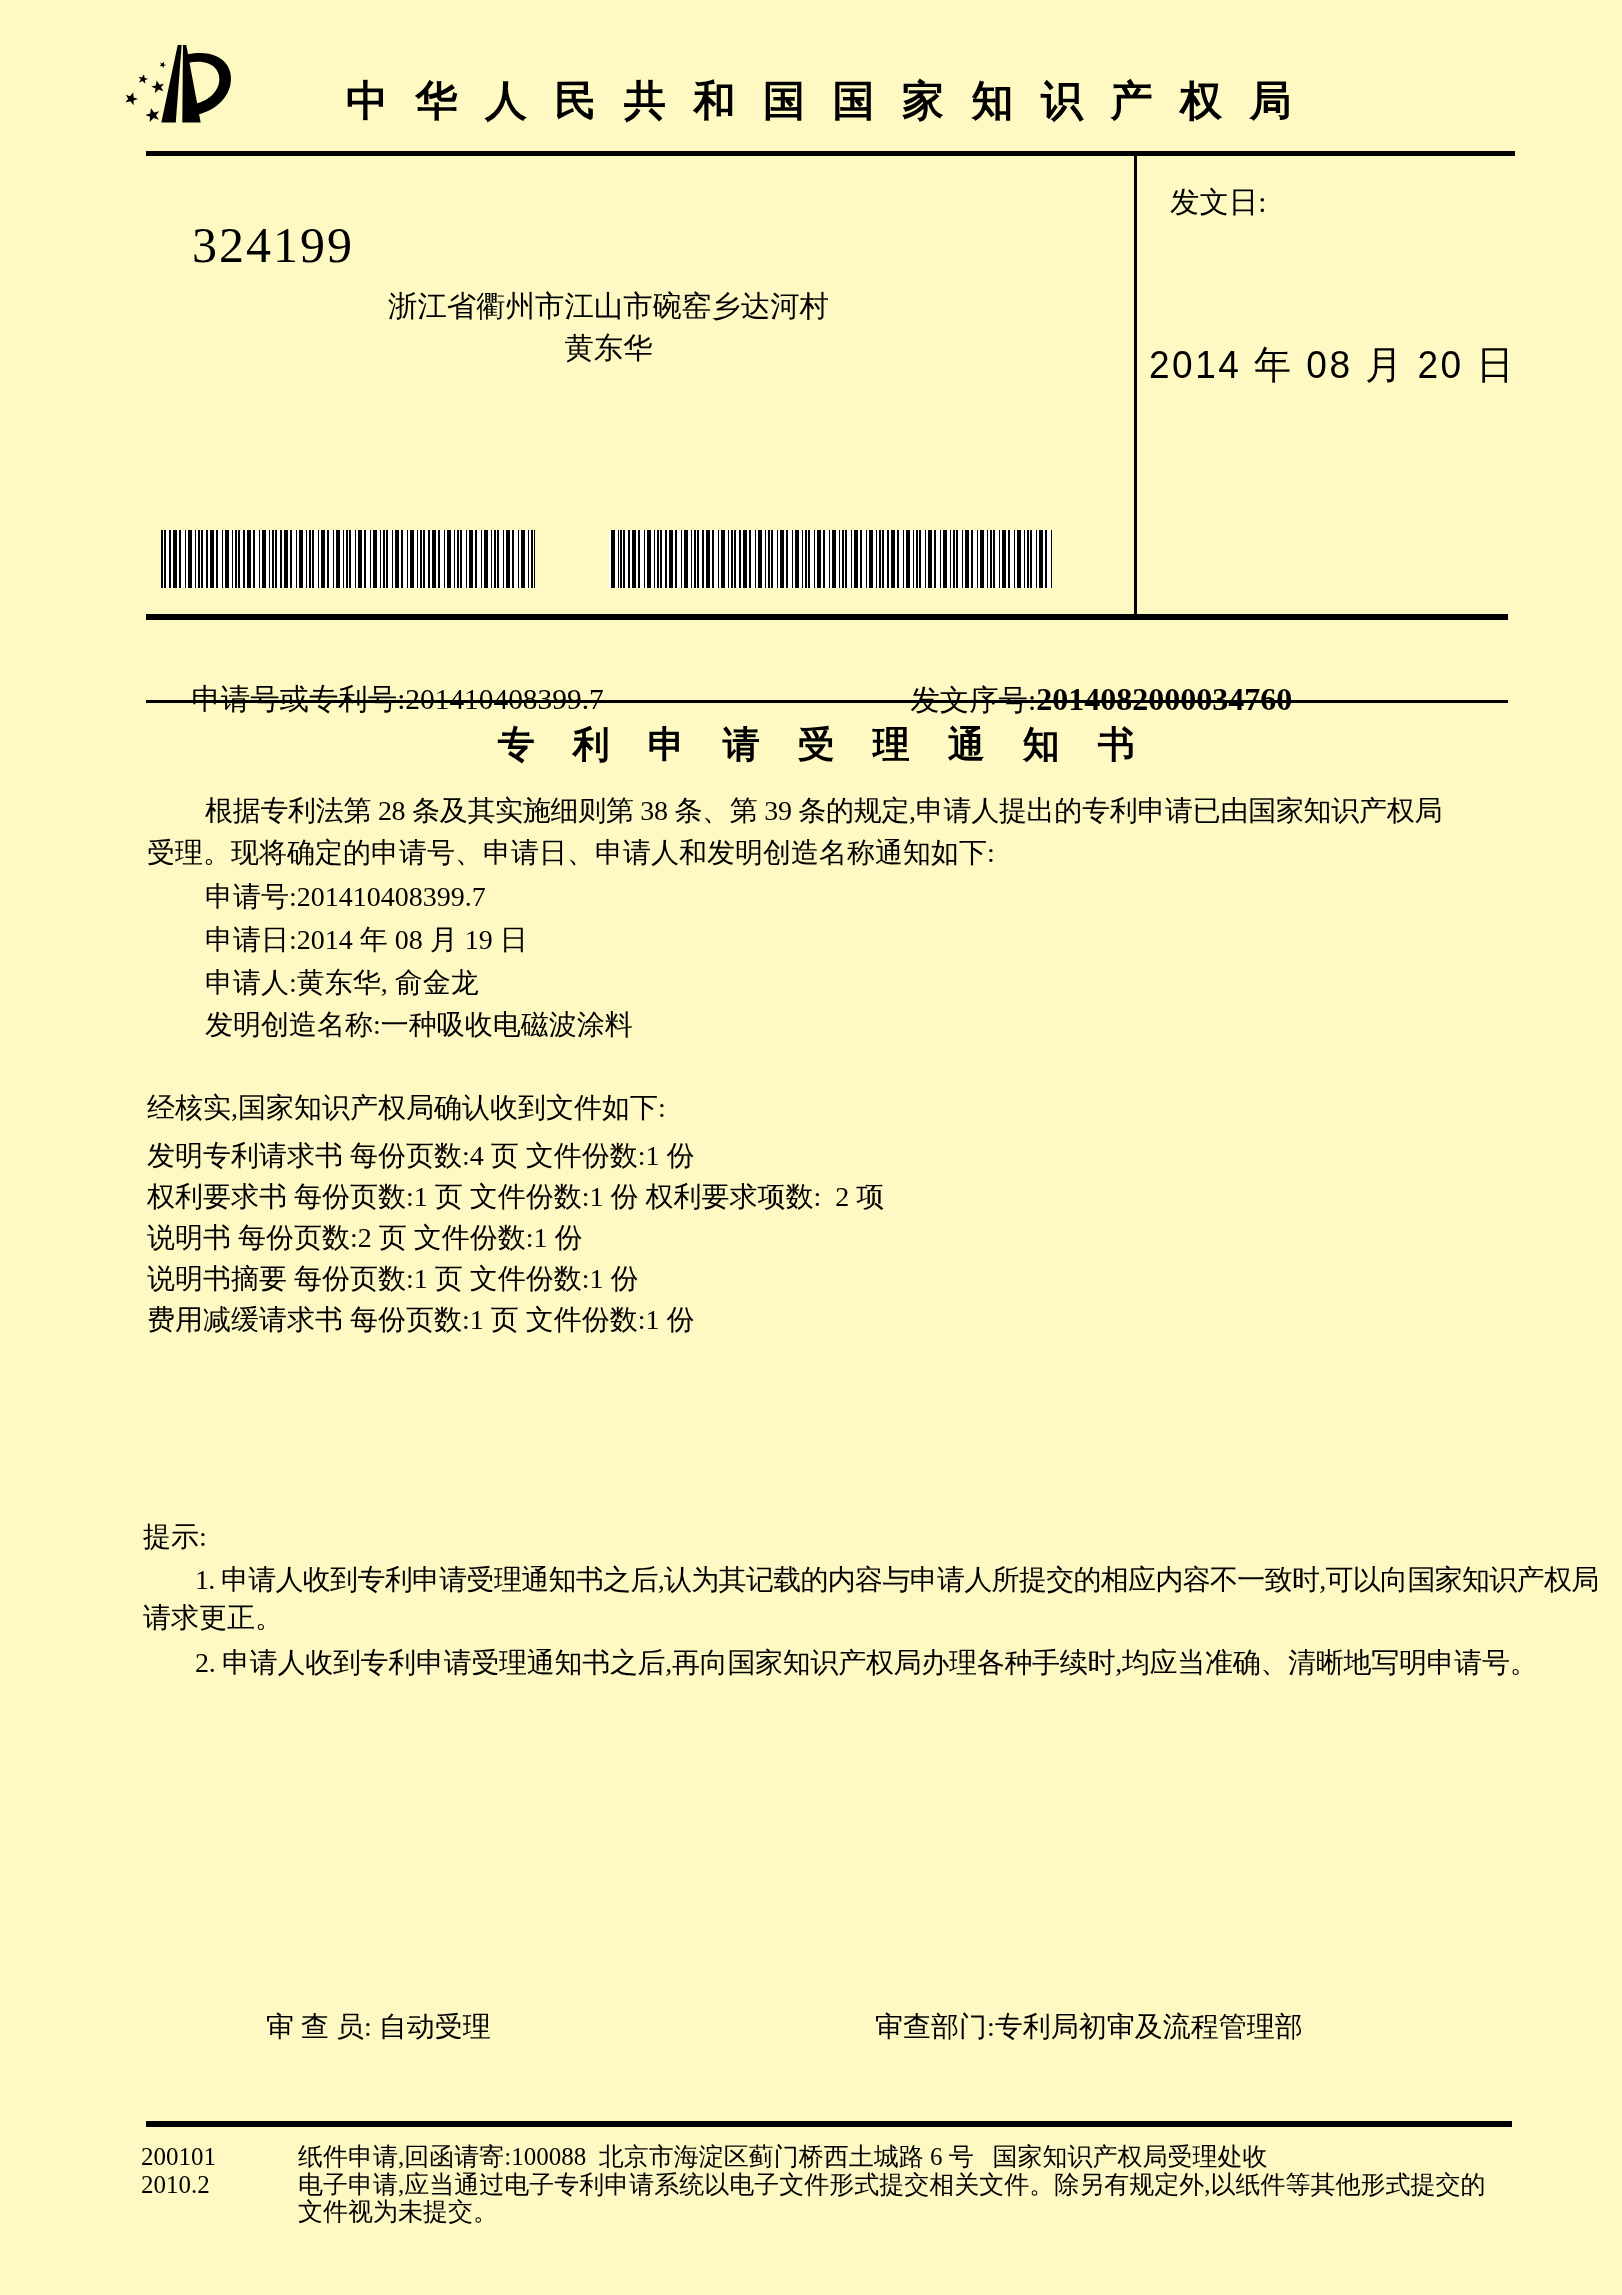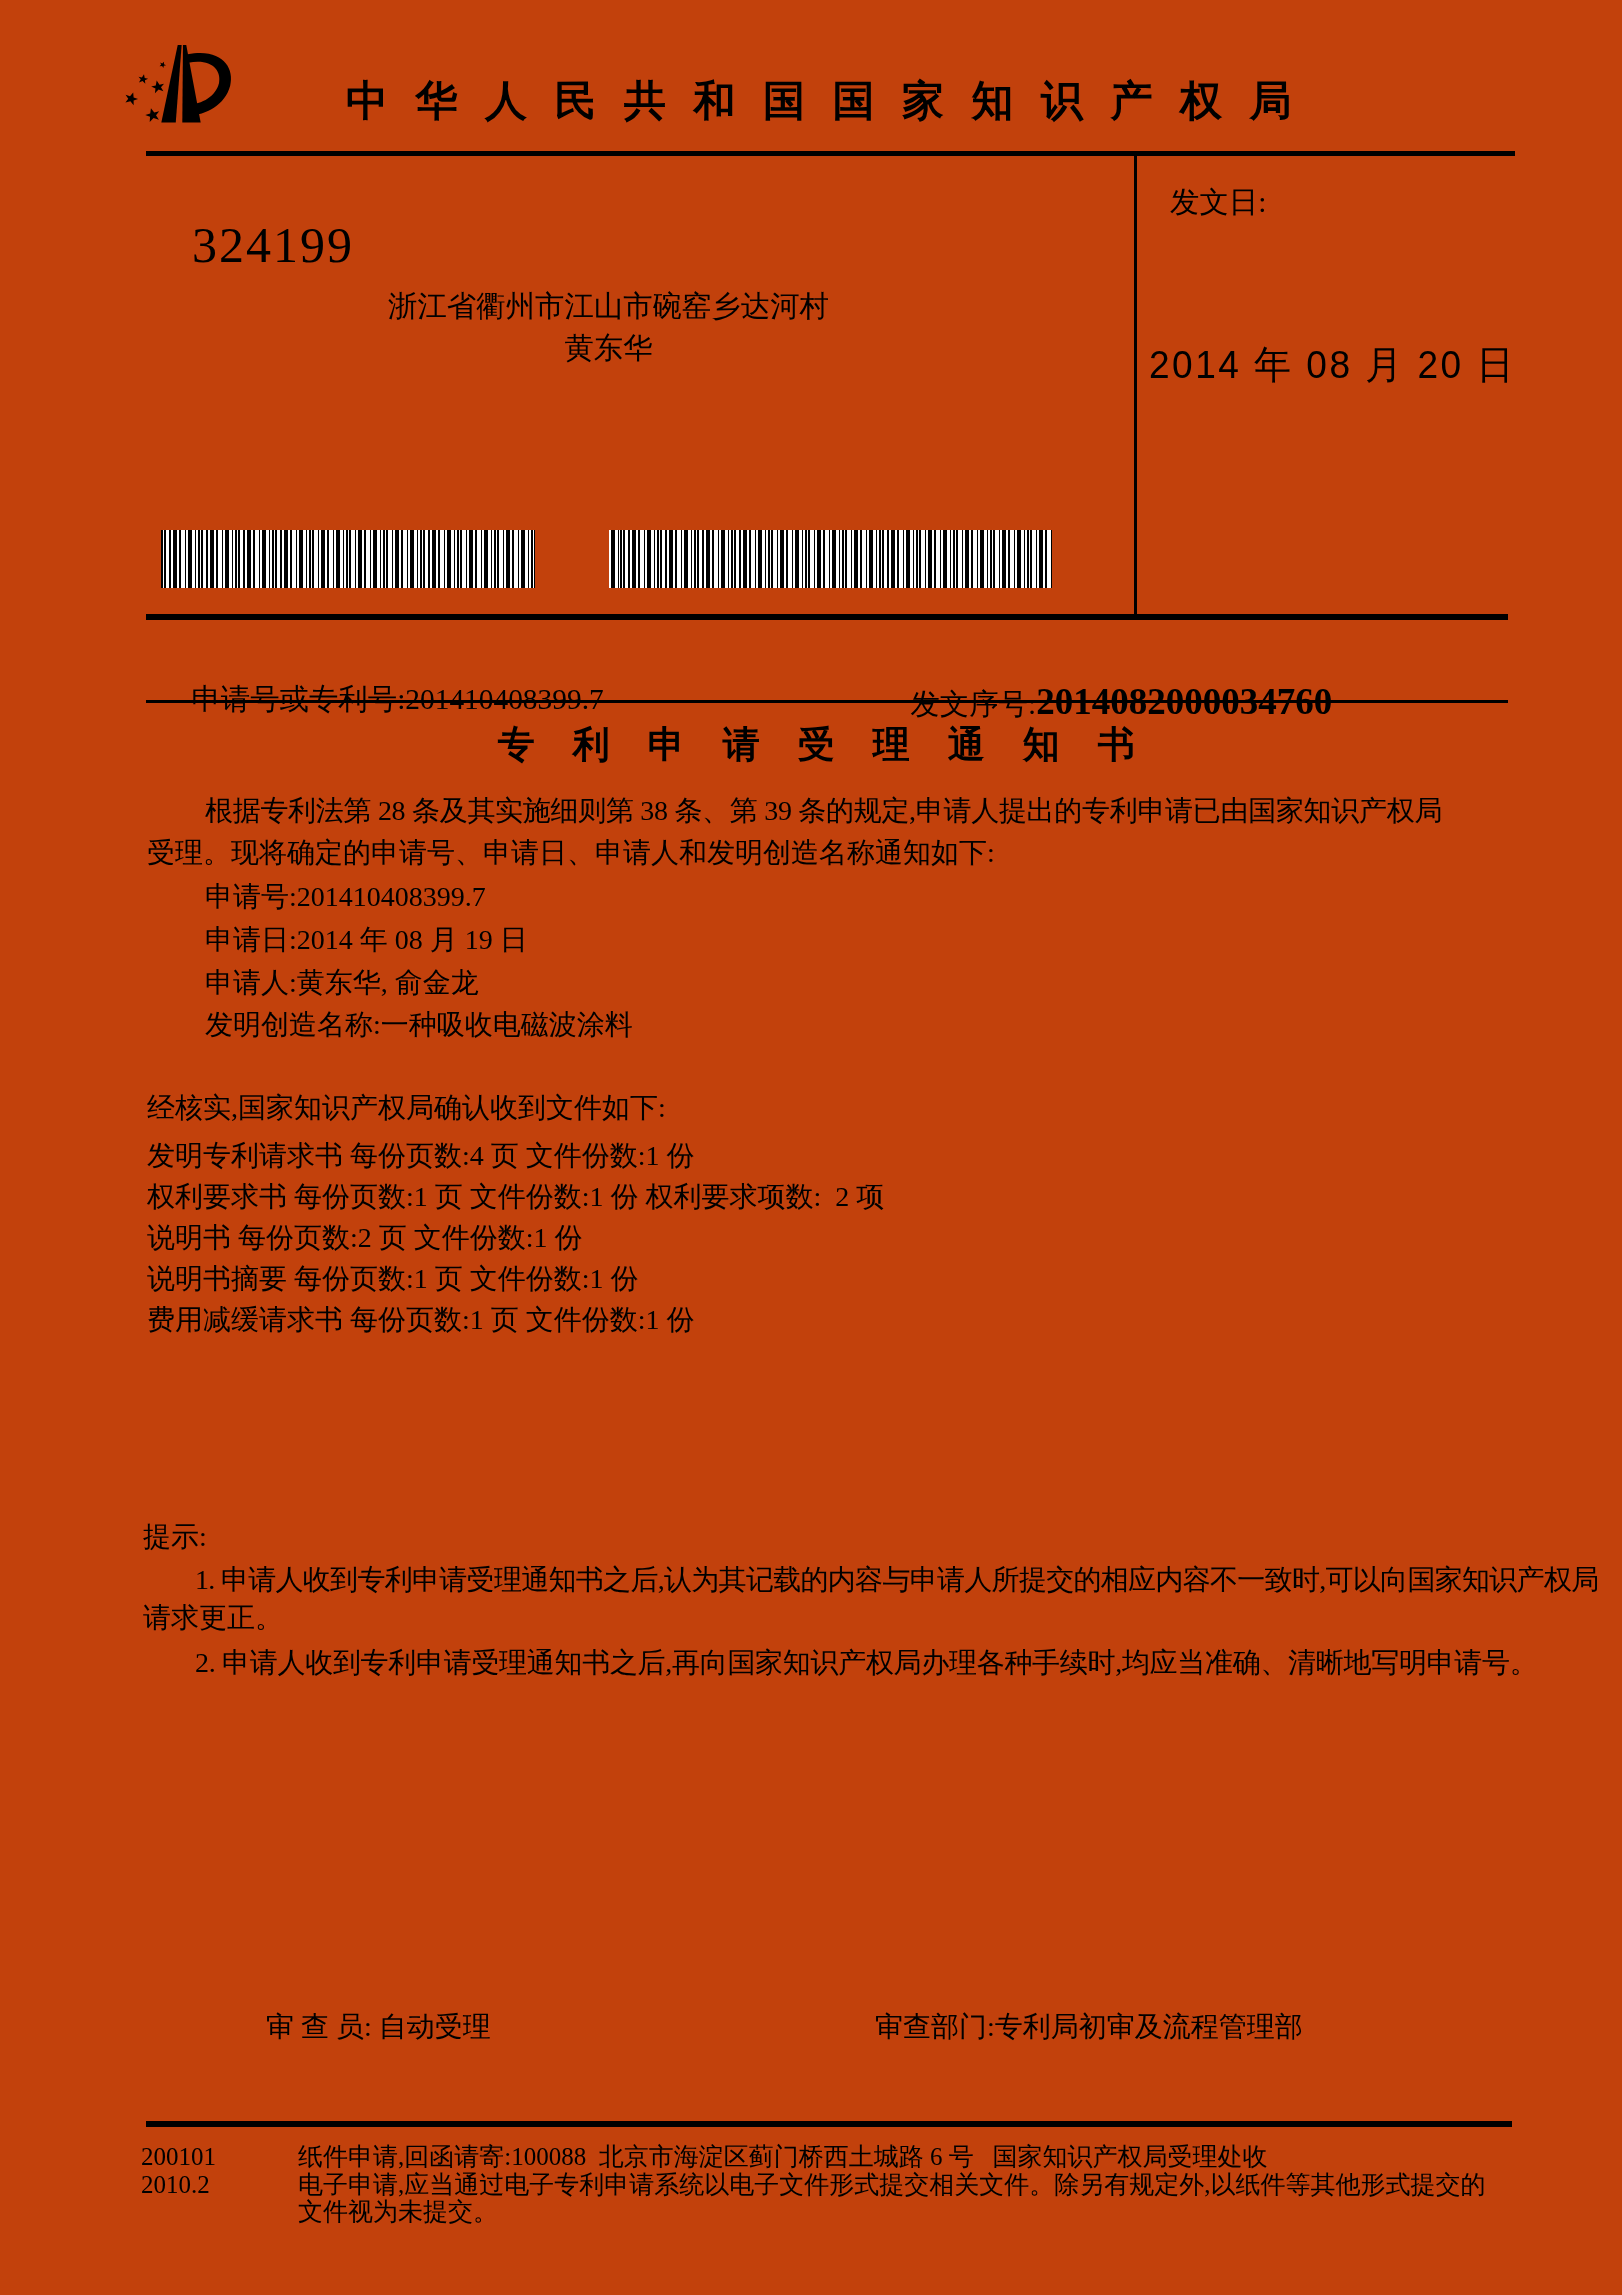--- a/index.html
+++ b/index.html
@@ -1,18 +1,18 @@
 <!DOCTYPE html>
 <html style="font-size:10.5px"><head>
 <meta charset="utf-8">
 <style>
   html,body { margin:0; padding:0; background:#e8e8e8; }
   .page {
     position:relative; width:1623px; height:2295px;
-    background:#c2410c; color:#000;
+    background:#fef9c3; color:#000;
     font-family:"Liberation Serif","DejaVu Serif",serif;
     overflow:hidden;
   }
   .line { position:absolute; white-space:pre; line-height:1.2; color:#000; }
   .fs43 { font-size:28px; }
   .fs45 { font-size:29.4px; }
   .rule { position:absolute; background:#000; }
   .header-title {
     position:absolute; left:346px; top:73px;
     font-family:"Liberation Sans","DejaVu Sans",sans-serif;
@@ -34,21 +34,21 @@
   }
   .center-block { position:absolute; left:147px; width:923px; text-align:center; white-space:pre; }
   .barcode {
     position:absolute; top:530px; height:58px;
     background:repeating-linear-gradient(90deg,
       #000 0 2px,#fff 2px 3.3px,#000 3.3px 4.6px,#fff 4.6px 8.5px,
       #000 8.5px 10.5px,#fff 10.5px 11.8px,#000 11.8px 16.4px,#fff 16.4px 18.3px,
       #000 18.3px 19.6px,#fff 19.6px 23.6px,#000 23.6px 25px,#fff 25px 27px,
       #000 27px 31px,#fff 31px 34px,#000 34px 35px,#fff 35px 37px);
   }
-  .serial-bold { font-weight:bold; font-size:37px; }
+  .serial-bold { font-weight:bold; font-size:32px; }
   .footer-text { font-size:25px; }
 </style>
 </head>
 <body>
 
 <div class="page">
 
   <svg style="position:absolute;left:122px;top:41px;" width="118" height="96" viewBox="0 0 180 146">
     <defs>
       <polygon id="star" points="0,-10 2.9,-3.1 10,-3.1 4.3,1.2 6.6,8.1 0,3.9 -6.6,8.1 -4.3,1.2 -10,-3.1 -2.9,-3.1"></polygon>

